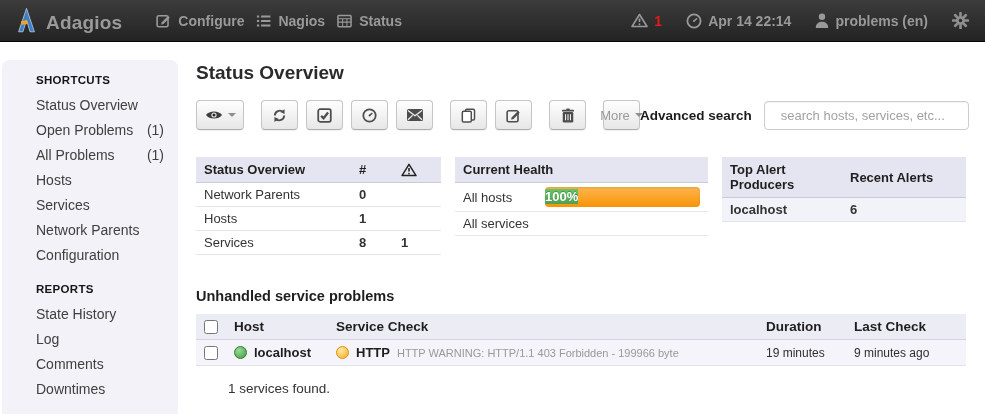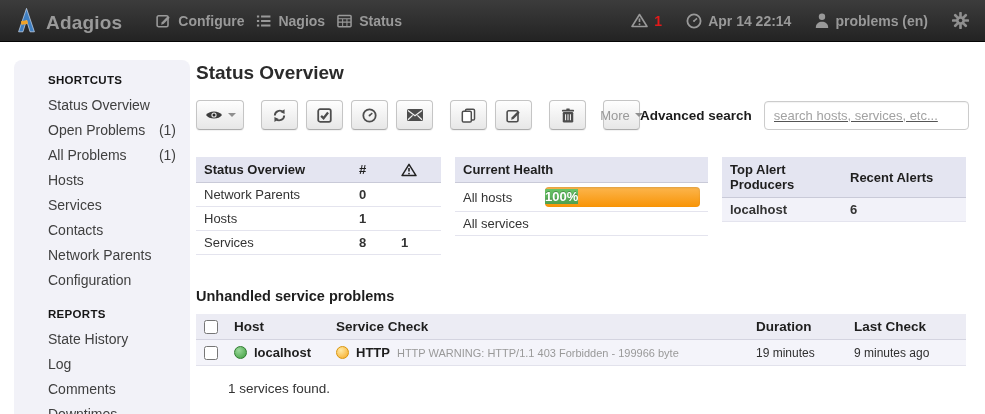--- a/index.html
+++ b/index.html
@@ -17,21 +17,21 @@
   .brand{display:flex;align-items:flex-end;gap:9px;margin-right:34px;cursor:pointer;font-weight:bold;}
   .brand-name{font-size:19px;color:#9a9a9a;letter-spacing:.2px;}
   .nav-links{display:flex;align-items:center;gap:12px;}
   .nav-link{display:flex;align-items:center;gap:7px;color:#999;font-size:14px;font-weight:bold;cursor:pointer;}
   .nav-link svg{flex:none;}
   .nav-right{margin-left:auto;display:flex;align-items:center;gap:24px;}
   .nav-status{display:flex;align-items:center;gap:6px;color:#999;font-size:14px;font-weight:bold;cursor:pointer;}
   .alert-count{color:#e21a1a;font-weight:bold;font-size:14px;}
   
   .sidebar{
-    position:absolute;top:60px;left:14px;bottom:0;width:176px;box-sizing:border-box;
+    position:absolute;top:60px;left:2px;bottom:0;width:176px;box-sizing:border-box;
     background:#f2f2f8;border-radius:8px 8px 0 0;padding:14px 14px 0 34px;
   }
   .side-title{font-size:11.5px;font-weight:bold;color:#151515;letter-spacing:.3px;margin:0 0 6px;}
   .side-section + .side-section{margin-top:16px;}
   .side-item{display:flex;justify-content:space-between;align-items:center;
     font-size:14px;color:#404040;padding:4.5px 0;cursor:pointer;}
   .side-count{color:#404040;}
   
   .main{position:absolute;left:196px;top:56px;width:770px;}
   .page-title{font-size:19px;font-weight:bold;color:#2b2b2b;margin:6px 0 16px;}
@@ -44,22 +44,22 @@
     color:#4d4d4d;box-shadow:0 1px 1px rgba(0,0,0,.06);cursor:pointer;
   }
   .btn + .btn{margin-left:8px;}
   .btn.gap-l{margin-left:17px;}
   .btn-more{color:#9a9a9a;font-size:13px;}
   .caret{display:inline-block;width:0;height:0;border-left:4px solid transparent;
     border-right:4px solid transparent;border-top:4px solid #8f8f8f;}
   .search-area{margin-left:auto;display:flex;align-items:center;gap:12px;}
   .search-label{font-size:13.5px;font-weight:bold;color:#1c1c1c;white-space:nowrap;}
   .search-input{width:205px;height:29px;box-sizing:border-box;border:1px solid #ccc;
-    border-radius:4px;padding:4px 9px;font-size:13px;color:#555;
-    font-family:"Liberation Sans",sans-serif;box-shadow:inset 0 1px 1px rgba(0,0,0,.05);text-decoration:underline;}
+    border-radius:4px;padding:4px 16px;font-size:13px;color:#555;
+    font-family:"Liberation Sans",sans-serif;box-shadow:inset 0 1px 1px rgba(0,0,0,.05);}
   .search-input::placeholder{color:#a2a2a2;}
   
   .panels{display:flex;gap:14px;margin-top:27px;}
   .panel{font-size:13px;}
   .panel-status{width:245px;}
   .panel-health{width:253px;}
   .panel-alert{flex:1;}
   .p-head{display:flex;align-items:center;background:#e4e5f1;border-bottom:1px solid #c9cad8;
     padding:5px 8px;font-weight:bold;color:#1e1e1e;}
   .p-row{display:flex;align-items:center;padding:4px 8px;border-bottom:1px solid #e4e4ee;color:#333;}
@@ -79,21 +79,21 @@
   
   .problems{margin-top:33px;}
   .problems-title{font-size:14.5px;font-weight:bold;color:#1e1e1e;margin:0 0 10px;}
   .pt-head{display:flex;align-items:flex-end;background:#ececf4;border-bottom:1px solid #d4d4e0;
     padding:5px 8px;font-weight:bold;font-size:13.5px;color:#1e1e1e;}
   .pt-row{display:flex;align-items:center;background:#f4f4fa;border-bottom:1px solid #e2e2ec;
     padding:5px 8px;font-size:13px;}
   .col-check{width:30px;display:flex;align-items:center;}
   .col-host{width:102px;display:flex;align-items:center;gap:7px;}
   .col-service{flex:1;display:flex;align-items:center;gap:7px;min-width:0;}
-  .col-duration{width:98px;}
+  .col-duration{width:88px;}
   .col-last{width:104px;}
   .pt-row .col-duration,.pt-row .col-last{font-size:12px;color:#2f2f2f;}
   .dot{width:13px;height:13px;border-radius:50%;flex:none;box-sizing:border-box;}
   .dot-ok{background:radial-gradient(circle at 35% 30%,#9bd89b,#3f9e3f);border:1px solid #2f7d2f;}
   .dot-warn{background:radial-gradient(circle at 35% 30%,#ffeaa6,#f6a821);border:1px solid #d9950c;}
   .host-name,.service-name{font-weight:bold;color:#1e1e1e;}
   .service-detail{color:#999;font-size:11px;white-space:nowrap;overflow:hidden;text-overflow:ellipsis;}
   .found{margin-top:15px;font-size:13.5px;color:#333;margin-left:32px;}
   input[type="checkbox"]{width:14px;height:14px;margin:0;cursor:pointer;}
   .icon{display:inline-flex;align-items:center;}
@@ -197,23 +197,20 @@
       <span>All Problems</span>
       <span class="side-count">(1)</span>
     </div>
     <div class="side-item">
       <span>Hosts</span>
     </div>
     <div class="side-item">
       <span>Services</span>
     </div>
     <div class="side-item">
-      <span>Contacts</span>
-    </div>
-    <div class="side-item">
       <span>Network Parents</span>
     </div>
     <div class="side-item">
       <span>Configuration</span>
     </div>
   </div>
   <div class="side-section">
     <div class="side-title">REPORTS</div>
     <div class="side-item">
       <span>State History</span>

